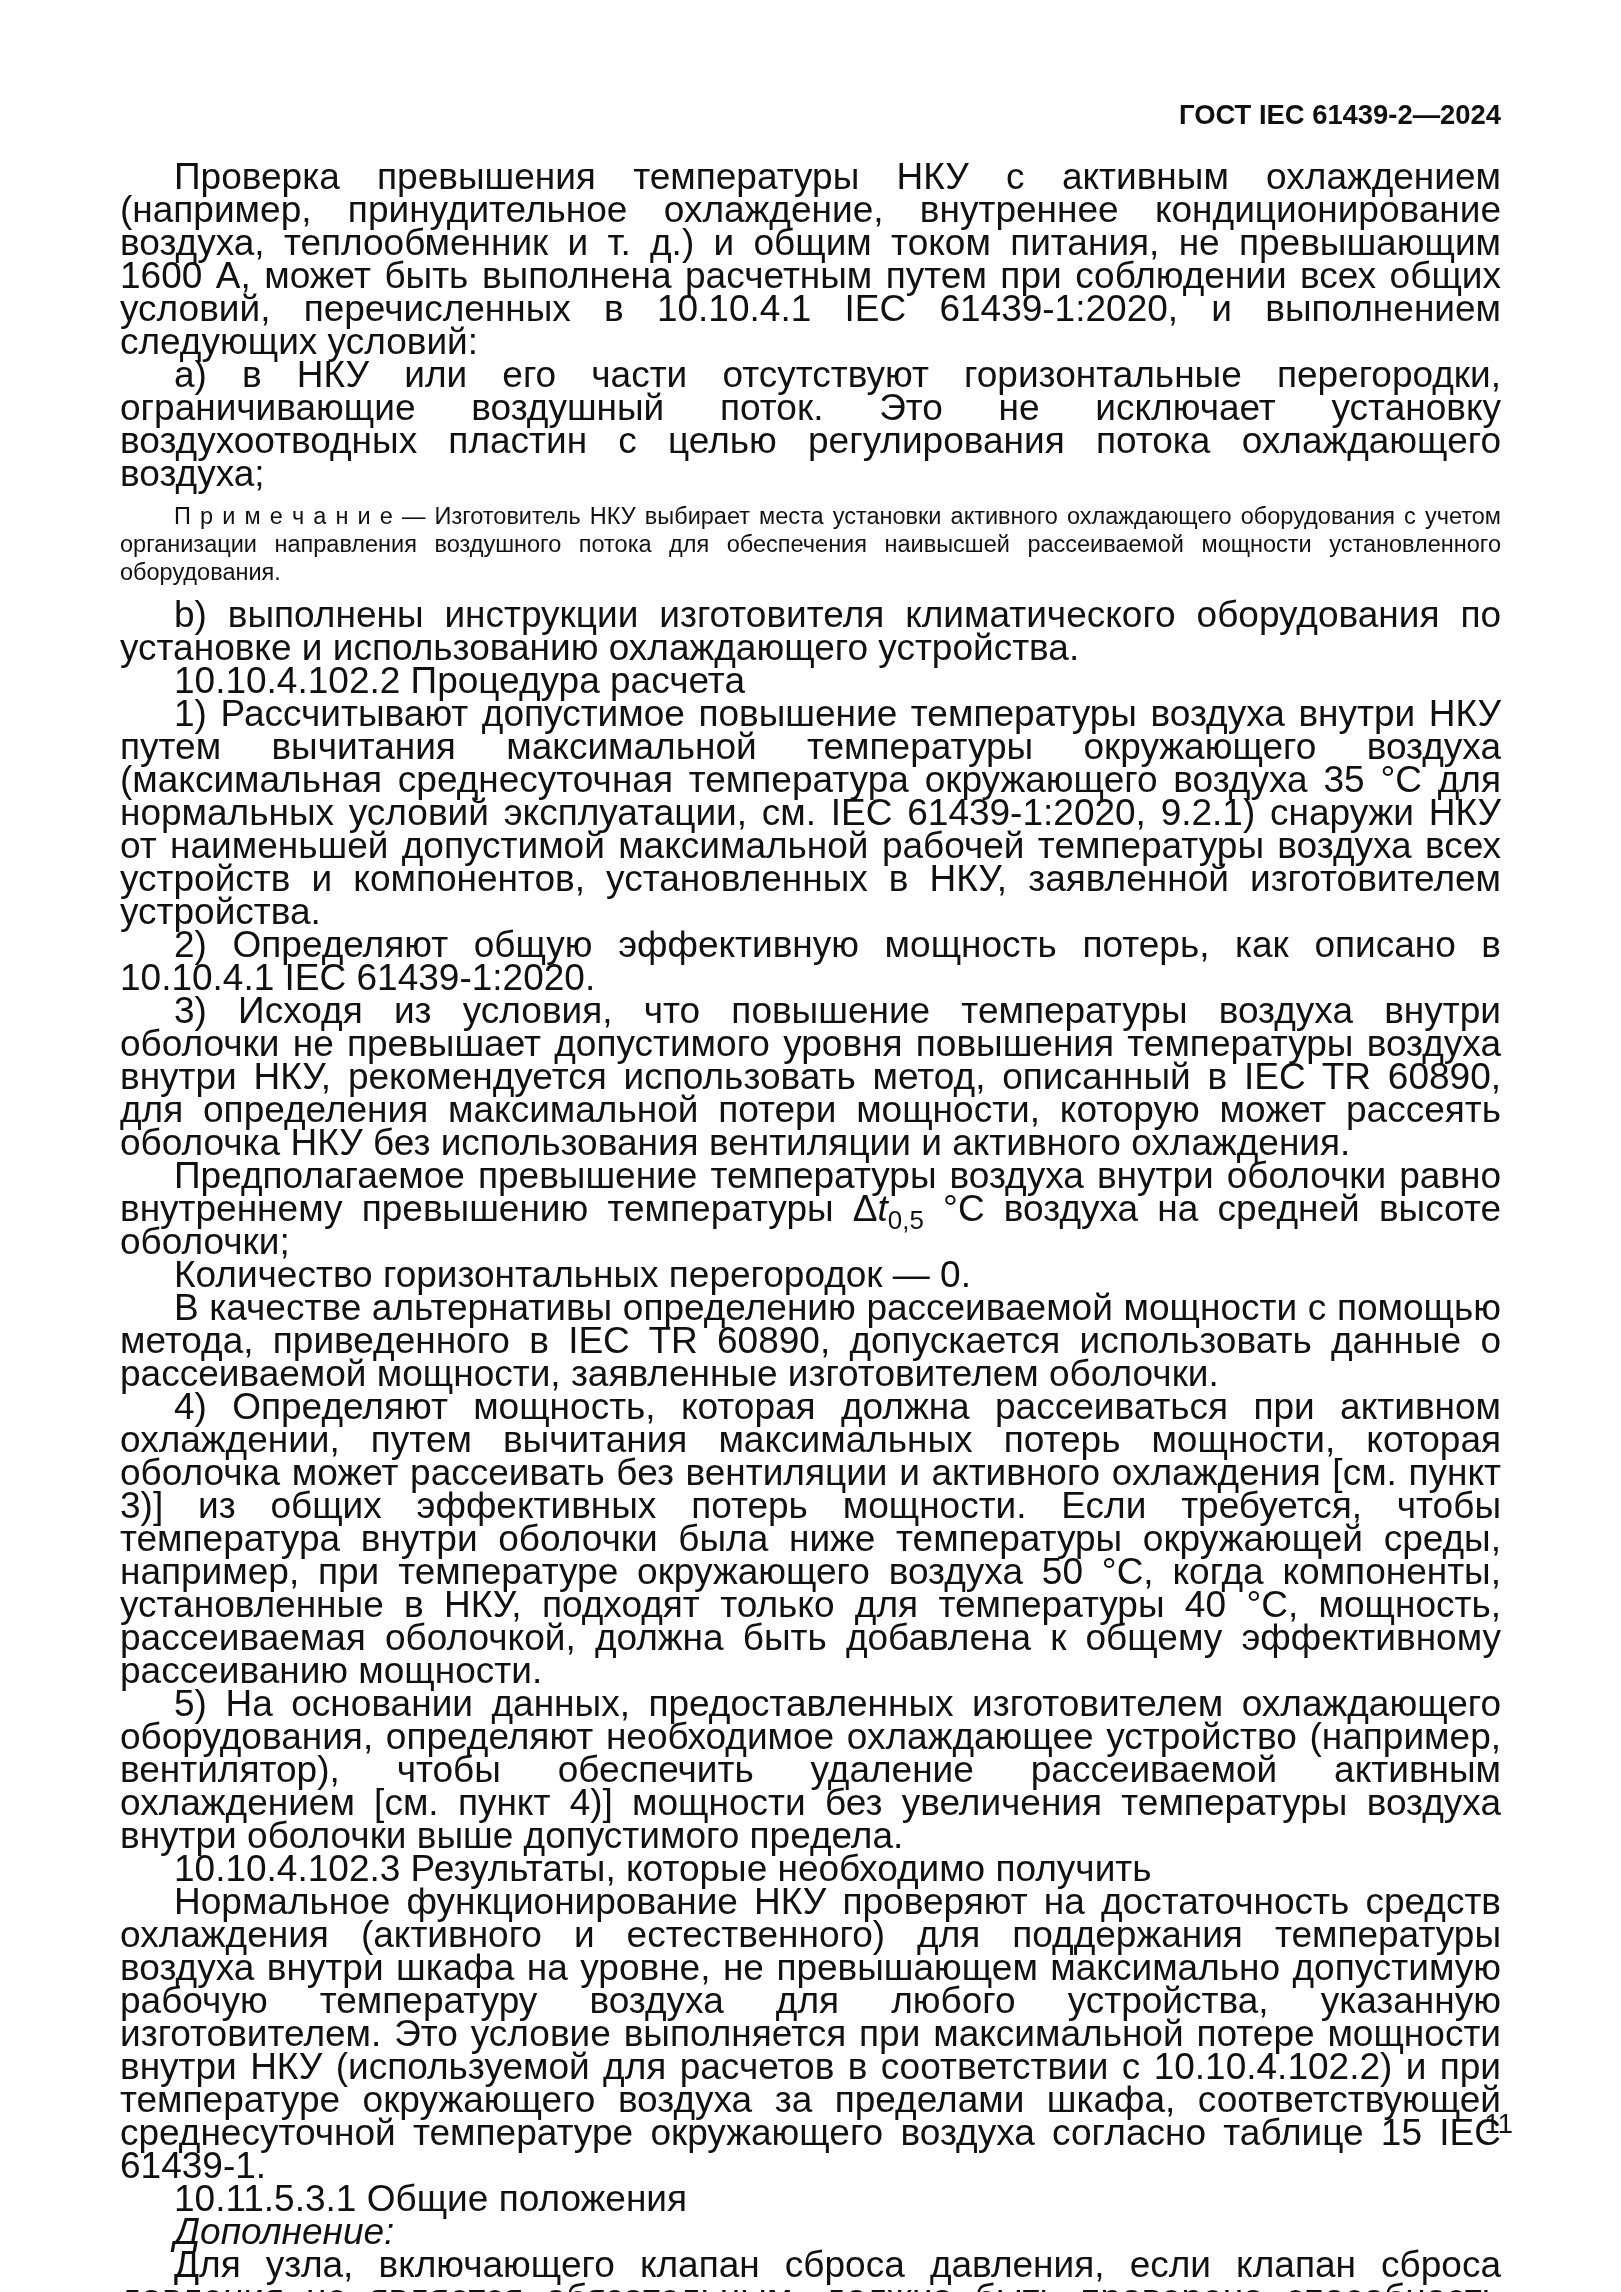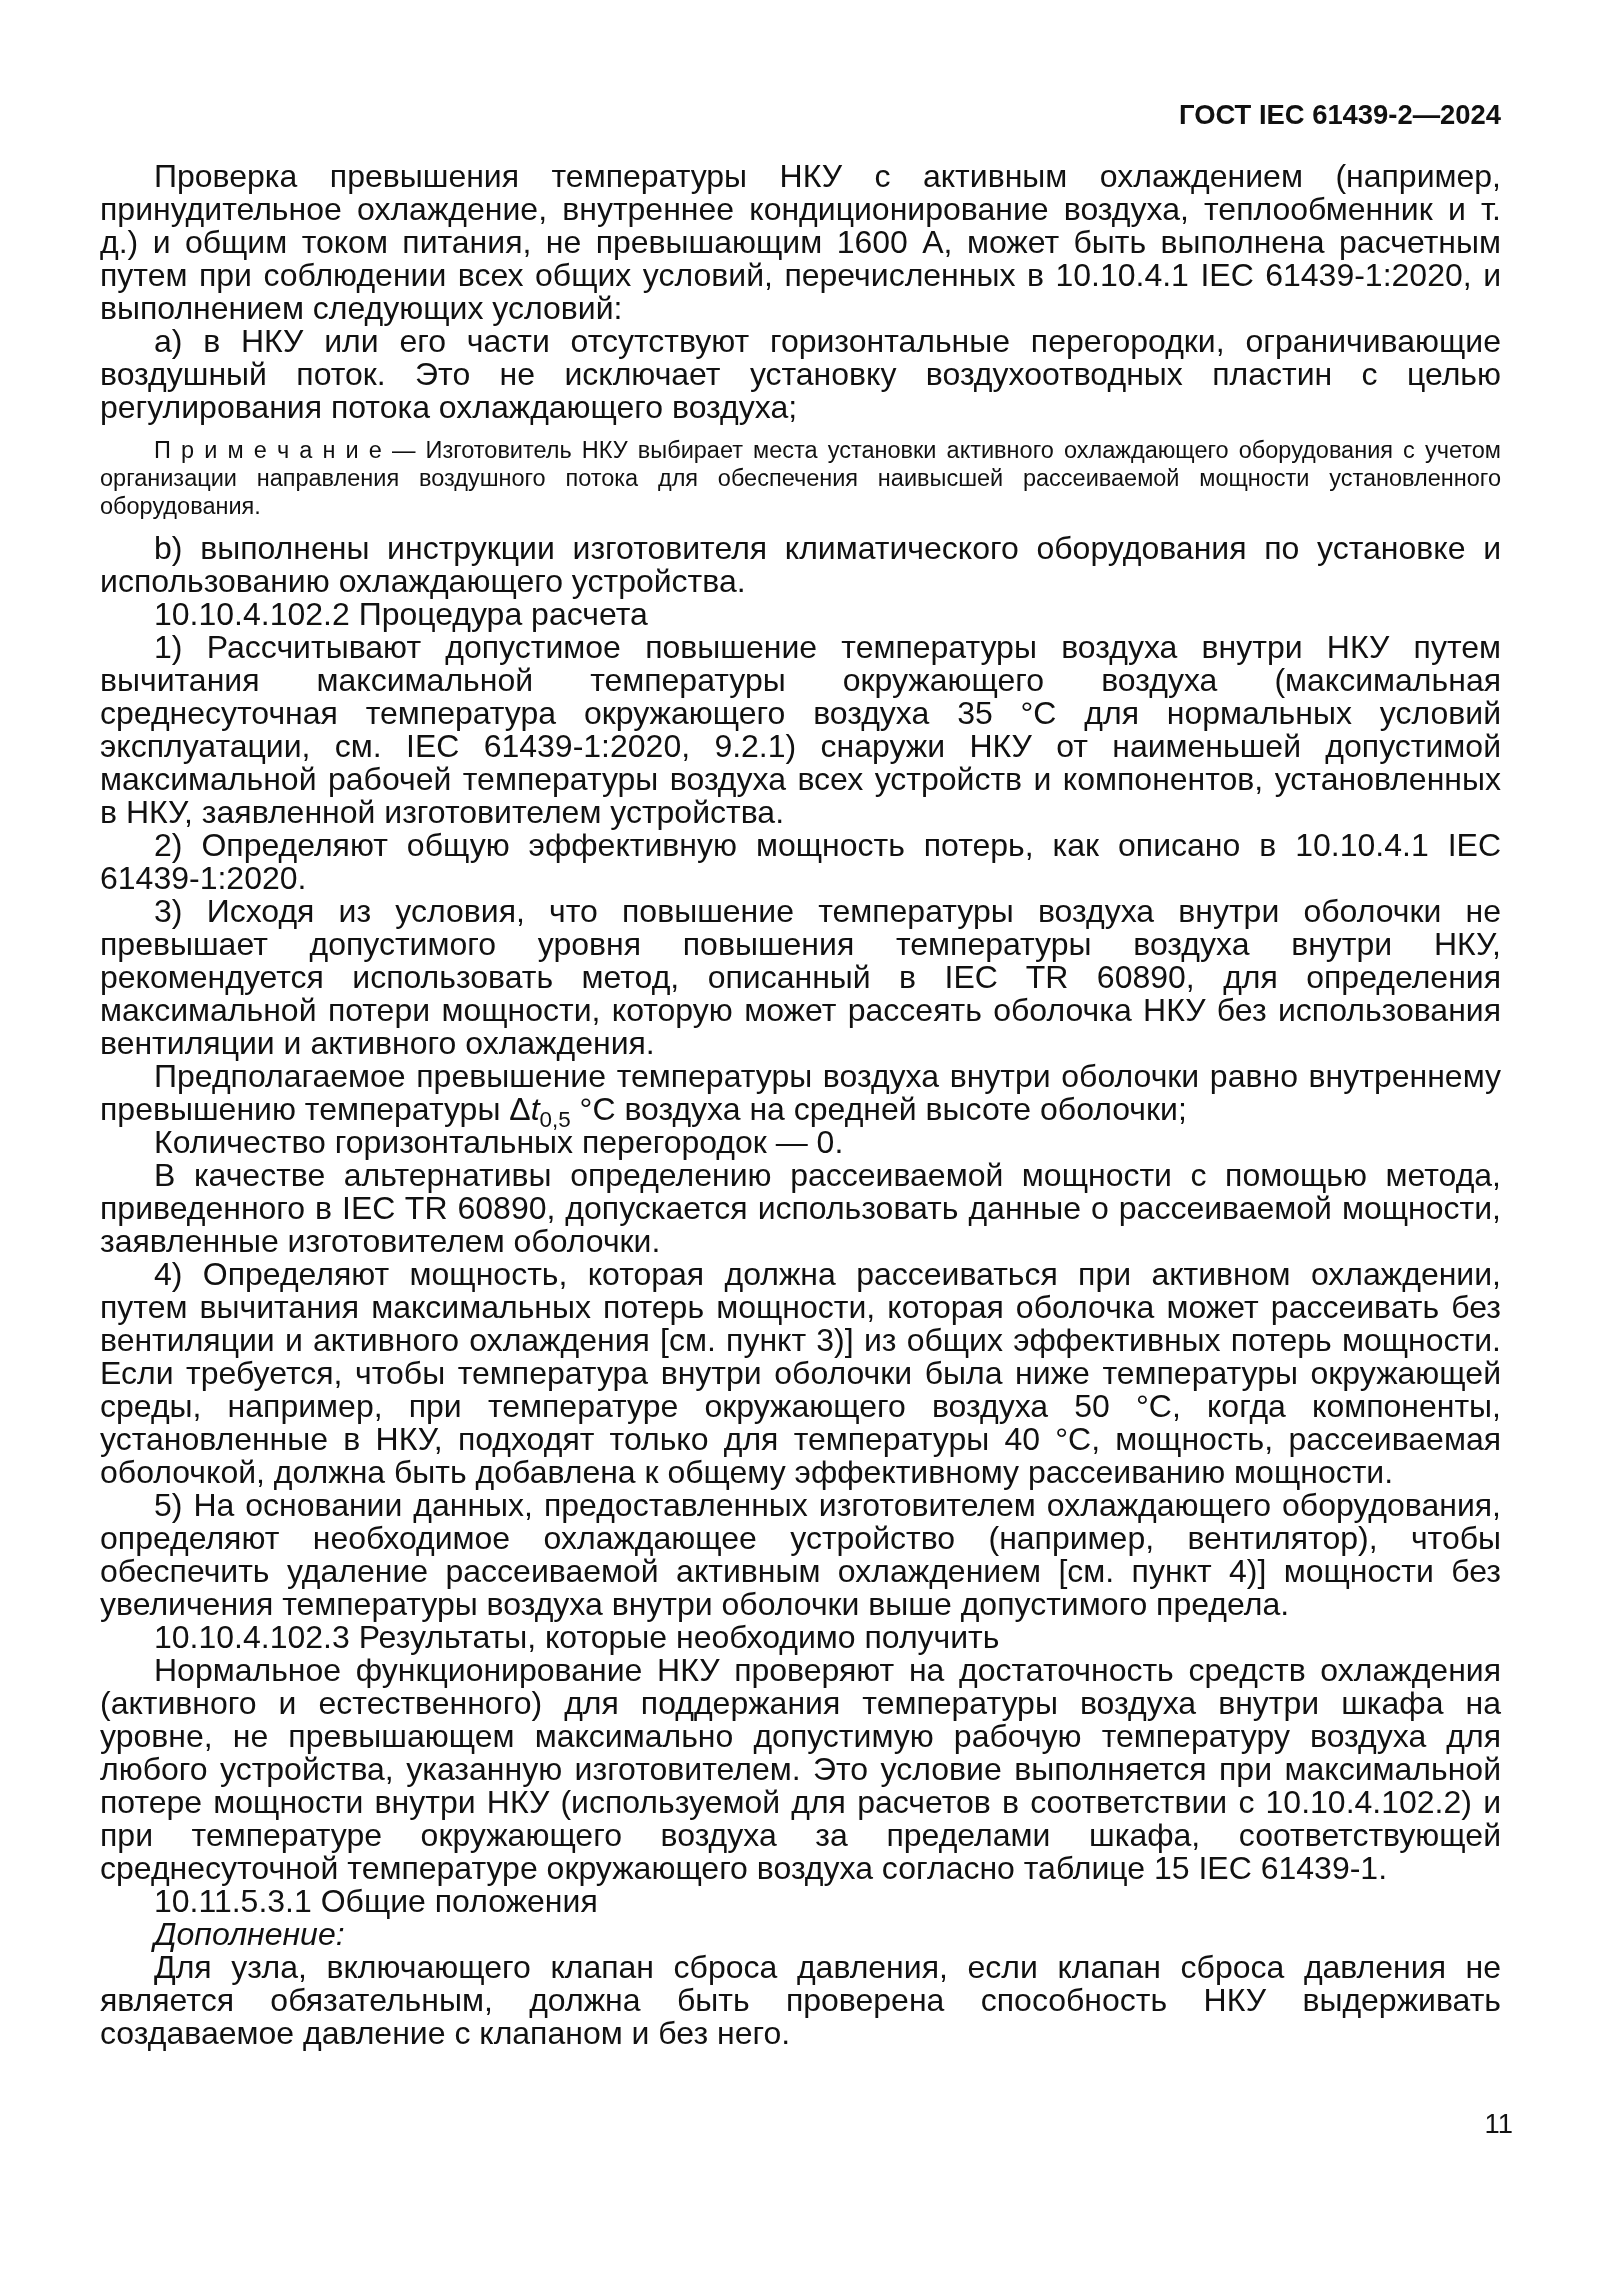--- a/index.html
+++ b/index.html
@@ -7,34 +7,33 @@
   body {
     width: 1621px;
     height: 2293px;
     position: relative;
     font-family: "Liberation Sans", "DejaVu Sans", sans-serif;
     color: #111111;
   }
   .page {
     position: absolute;
     inset: 0;
-    padding: 98px 120px 0 92px;
+    padding: 98px 120px 0 120px;
     background: #ffffff;
-    margin-left: 8px;
   }
   .running-header {
     text-align: right;
     font-weight: bold;
     font-size: 27.4px;
     line-height: 33px;
     margin-bottom: 29px;
   }
   .doc-body { width: 100%; }
   .para {
-    font-size: 32px;
+    font-size: 37px;
     line-height: 33px;
     text-align: justify;
     text-indent: 54px;
     hyphens: auto;
     -webkit-hyphens: auto;
   }
   .para.note {
     font-size: 23.5px;
     line-height: 28px;
     margin: 11.8px 0;

